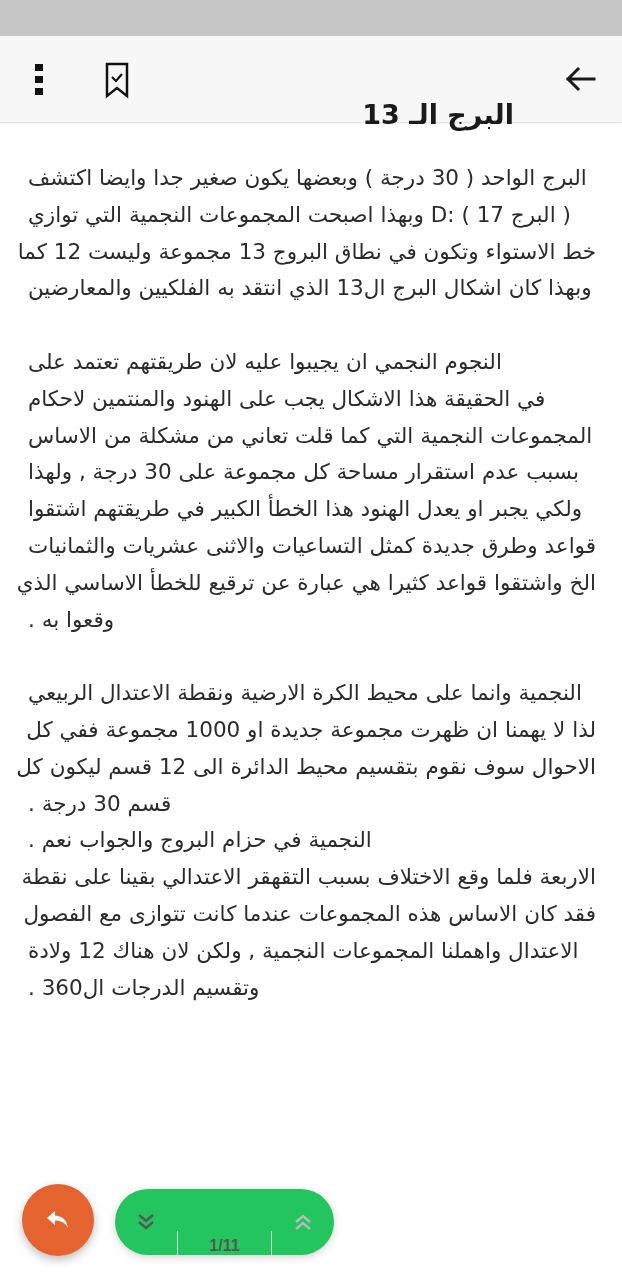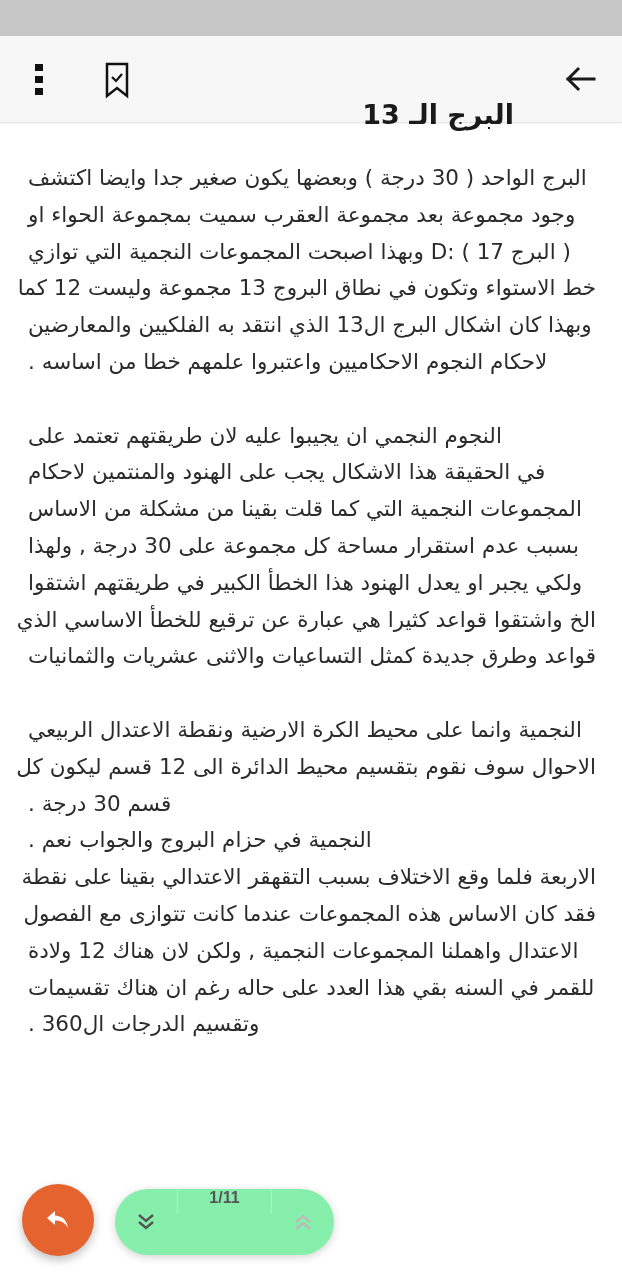--- a/index.html
+++ b/index.html
@@ -30,23 +30,23 @@
   .para { margin:0; white-space:normal; }
   .line { display:block; white-space:nowrap; }
   .gap { height:36.8px; }
   .fab {
     position:absolute; left:22px; top:1184px; width:72px; height:72px; border-radius:50%;
     background:#e5632e; box-shadow:0 4px 10px rgba(0,0,0,0.25);
     display:flex; align-items:center; justify-content:center; cursor:pointer;
   }
   .pager {
     position:absolute; left:115px; top:1189px; width:219px; height:66px;
-    background:#86efac; border-radius:33px;
+    background:#22c55e; border-radius:33px;
     box-shadow:0 2px 8px rgba(0,0,0,0.18);
-    display:flex; align-items:flex-start;
+    display:flex; align-items:flex-end;
   }
   .pager .btn { width:62px; height:66px; display:flex; align-items:center; justify-content:center; cursor:pointer; }
   .pager .sep { width:1px; height:24px; background:#dcdcdc; }
   .pager .count { flex:1; text-align:center; font-size:16px; font-weight:bold; color:#555; font-family:"Liberation Sans", sans-serif; }
 </style>
 </head>
 <body>
 
 <div class="status-bar"></div>
 
@@ -68,46 +68,45 @@
       <rect x="7" y="4" width="8" height="7" fill="#111"></rect>
       <rect x="7" y="16" width="8" height="7" fill="#111"></rect>
       <rect x="7" y="28" width="8" height="7" fill="#111"></rect>
     </svg>
   </div>
 </div>
 
 <div class="content">
   <div class="para">
     <span class="line">البرج الواحد ( 30 درجة ) وبعضها يكون صغير جدا وايضا اكتشف</span>
-    <span class="line">وجود مجموعة بعد مجموعة العقرب سميت بمجموعة الحواء او</span>
     <span class="line">( البرج 17 ) :D وبهذا اصبحت المجموعات النجمية التي توازي</span>
     <span class="line">خط الاستواء وتكون في نطاق البروج 13 مجموعة وليست 12 كما</span>
     <span class="line">وبهذا كان اشكال البرج ال13 الذي انتقد به الفلكيين والمعارضين</span>
-    <span class="line">لاحكام النجوم الاحكاميين واعتبروا علمهم خطا من اساسه .</span>
   </div>
   <div class="gap"></div>
   <div class="para">
     <span class="line">النجوم النجمي ان يجيبوا عليه لان طريقتهم تعتمد على</span>
     <span class="line">في الحقيقة هذا الاشكال يجب على الهنود والمنتمين لاحكام</span>
-    <span class="line">المجموعات النجمية التي كما قلت بقينا من مشكلة من الاساس</span>
+    <span class="line">المجموعات النجمية التي كما قلت تعاني من مشكلة من الاساس</span>
     <span class="line">بسبب عدم استقرار مساحة كل مجموعة على 30 درجة , ولهذا</span>
     <span class="line">ولكي يجبر او يعدل الهنود هذا الخطأ الكبير في طريقتهم اشتقوا</span>
+    <span class="line">قواعد وطرق جديدة كمثل التساعيات والاثنى عشريات والثمانيات</span>
     <span class="line">الخ واشتقوا قواعد كثيرا هي عبارة عن ترقيع للخطأ الاساسي الذي</span>
-    <span class="line">قواعد وطرق جديدة كمثل التساعيات والاثنى عشريات والثمانيات</span>
+    <span class="line">وقعوا به .</span>
   </div>
   <div class="gap"></div>
   <div class="para">
     <span class="line">النجمية وانما على محيط الكرة الارضية ونقطة الاعتدال الربيعي</span>
+    <span class="line">لذا لا يهمنا ان ظهرت مجموعة جديدة او 1000 مجموعة ففي كل</span>
     <span class="line">الاحوال سوف نقوم بتقسيم محيط الدائرة الى 12 قسم ليكون كل</span>
     <span class="line">قسم 30 درجة .</span>
     <span class="line">النجمية في حزام البروج والجواب نعم .</span>
     <span class="line">الاربعة فلما وقع الاختلاف بسبب التقهقر الاعتدالي بقينا على نقطة</span>
     <span class="line">فقد كان الاساس هذه المجموعات عندما كانت تتوازى مع الفصول</span>
     <span class="line">الاعتدال واهملنا المجموعات النجمية , ولكن لان هناك 12 ولادة</span>
-    <span class="line">للقمر في السنه بقي هذا العدد على حاله رغم ان هناك تقسيمات</span>
     <span class="line">وتقسيم الدرجات ال360 .</span>
   </div>
 </div>
 
 <div class="fab">
   <svg width="26" height="22" viewBox="0 0 26 22">
     <path d="M10 2 L2 9 L10 16 V11.5 C16 11.5 20 13.5 23 19 C22 12 18 7 10 6.5 Z" fill="#ffffff"></path>
   </svg>
 </div>
 

